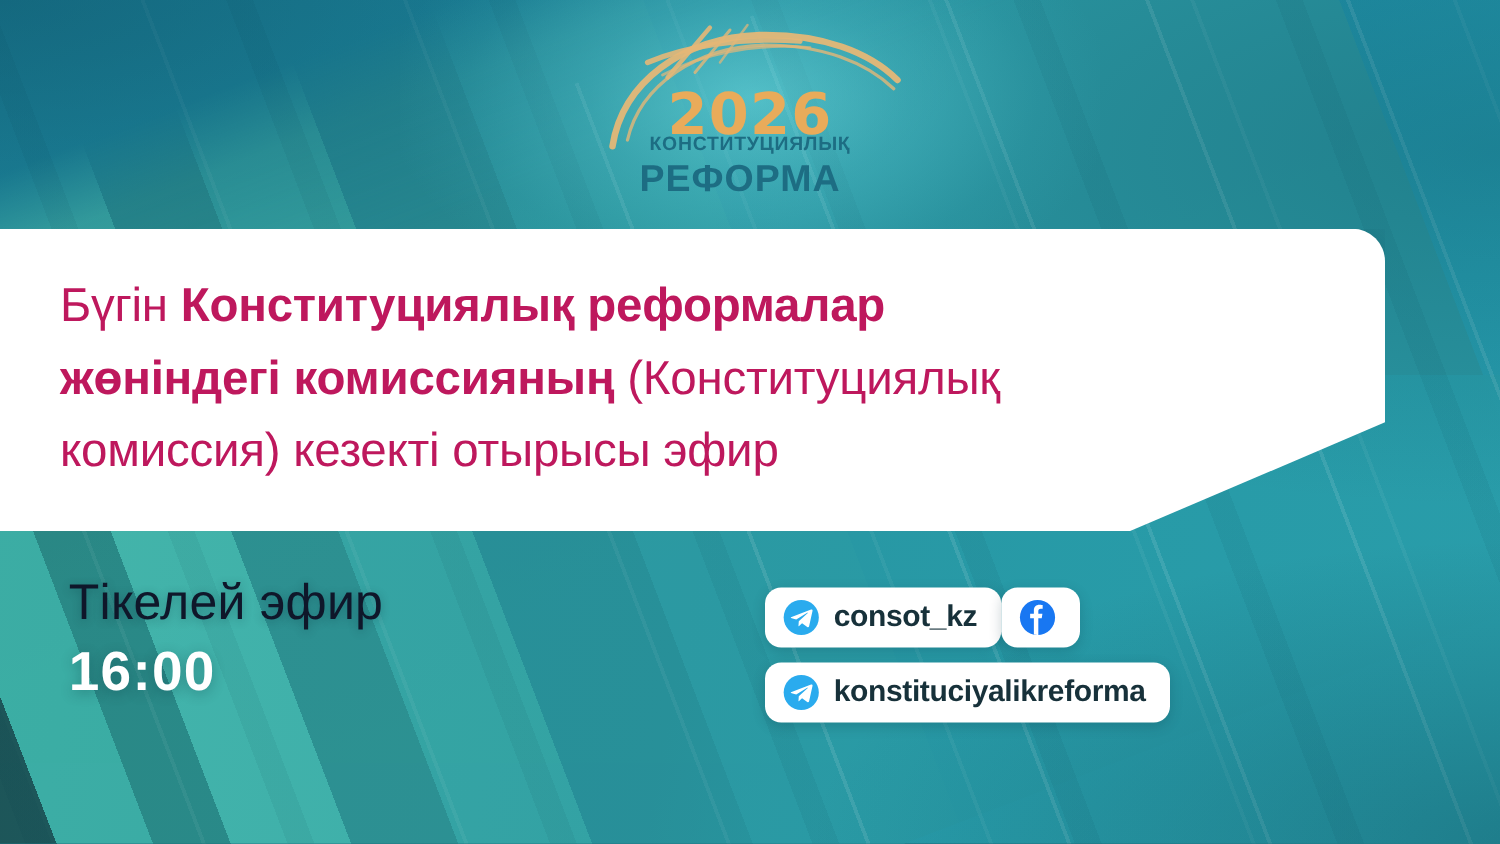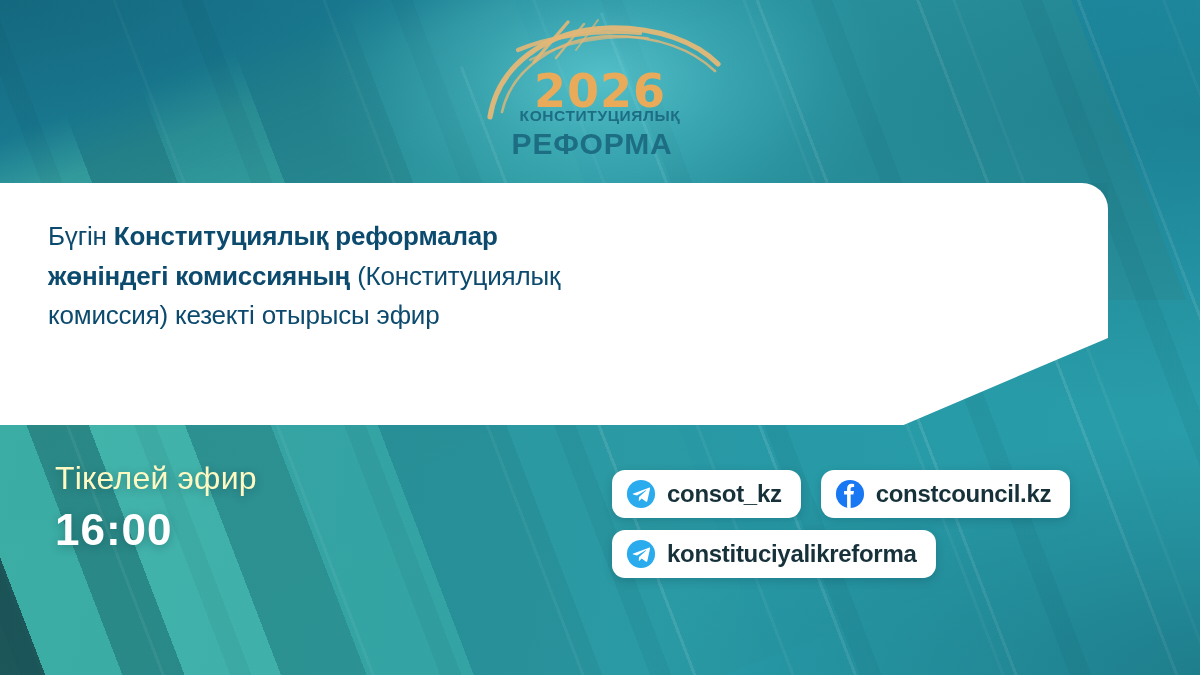--- a/index.html
+++ b/index.html
@@ -120,50 +120,50 @@
     background:#ffffff;
     border-radius:0 26px 0 0;
     -webkit-clip-path:polygon(0 0, 100% 0, 100% 64%, 82.2% 100%, 0 100%);
             clip-path:polygon(0 0, 100% 0, 100% 64%, 82.2% 100%, 0 100%);
     box-shadow:0 6px 26px rgba(0,40,55,.18);
   }
   .card-inner{
     position:absolute; left:88px; top:34px; right:40px;
   }
   .headline{
-    color:#0c4a6e;
-    font-size:26px;
+    color:#be185d;
+    font-size:38px;
     line-height:1.52;
     letter-spacing:-.2px;
     font-family:"Liberation Sans",sans-serif;
   }
   .headline b{ font-weight:bold; }
   .headline span.lt{ font-weight:normal; }
 
   
   .live{
     position:absolute; left:55px; top:462px; color:#ffffff;
   }
   .live-label{
-    font-size:32px; font-weight:normal; letter-spacing:.2px;
-    line-height:1; color:#fef9c3;
+    font-size:40px; font-weight:normal; letter-spacing:.2px;
+    line-height:1; color:#0f172a;
     text-shadow:0 2px 8px rgba(0,40,50,.30);
   }
   .live-time{
     margin-top:14px;
     font-size:44px; font-weight:bold; letter-spacing:1px;
     line-height:1; color:#ffffff;
     text-shadow:0 2px 10px rgba(0,40,50,.30);
   }
 
   
   .socials{
     position:absolute; left:612px; top:470px; width:520px;
   }
-  .srow{ display:flex; gap:20px; margin-bottom:12px; }
+  .srow{ display:flex; margin-bottom:12px; }
   .badge{
     display:inline-flex; align-items:center; gap:11px;
     background:#ffffff;
     border-radius:13px;
     padding:9px 19px 9px 14px;
     box-shadow:0 3px 10px rgba(0,40,55,.20);
   }
   .badge-label{
     font-size:24px; font-weight:bold; color:#17313a;
     letter-spacing:-.3px; white-space:nowrap;
@@ -225,21 +225,20 @@
           <path d="M7.2 15.8 L24.4 9.2 C25.2 8.9 25.9 9.4 25.6 10.5 L22.7 23.4 C22.5 24.3 21.9 24.5 21.1 24.1 L16.7 20.9 L14.6 22.9 C14.3 23.2 14.1 23.4 13.6 23.4 L13.9 19.1 L21.6 12.2 C21.9 11.9 21.5 11.8 21.1 12.0 L11.7 17.6 L7.9 16.6 C7.0 16.4 7.0 16.1 7.2 15.8 Z" fill="#ffffff"></path>
         </svg>
         <span class="badge-label">consot_kz</span>
       </div>
 
       <div class="badge">
         <svg class="ico" viewBox="0 0 32 32">
           <circle cx="16" cy="16" r="15" fill="#1877f2"></circle>
           <path d="M19.6 16.6 L20.2 12.9 H16.7 V10.5 C16.7 9.5 17.2 8.5 18.8 8.5 H20.4 V5.4 C20.4 5.4 19.0 5.1 17.6 5.1 C14.8 5.1 12.9 6.9 12.9 10.1 V12.9 H9.7 V16.6 H12.9 V30.6 C13.9 30.8 14.9 30.9 16.0 30.9 C16.3 30.9 16.5 30.9 16.7 30.9 V16.6 Z" fill="#ffffff"></path>
         </svg>
-        <span class="badge-label">constcouncil.kz</span>
       </div>
 
     </div>
     <div class="srow">
 
       <div class="badge">
         <svg class="ico" viewBox="0 0 32 32">
           <circle cx="16" cy="16" r="15" fill="#2aabee"></circle>
           <path d="M7.2 15.8 L24.4 9.2 C25.2 8.9 25.9 9.4 25.6 10.5 L22.7 23.4 C22.5 24.3 21.9 24.5 21.1 24.1 L16.7 20.9 L14.6 22.9 C14.3 23.2 14.1 23.4 13.6 23.4 L13.9 19.1 L21.6 12.2 C21.9 11.9 21.5 11.8 21.1 12.0 L11.7 17.6 L7.9 16.6 C7.0 16.4 7.0 16.1 7.2 15.8 Z" fill="#ffffff"></path>
         </svg>

